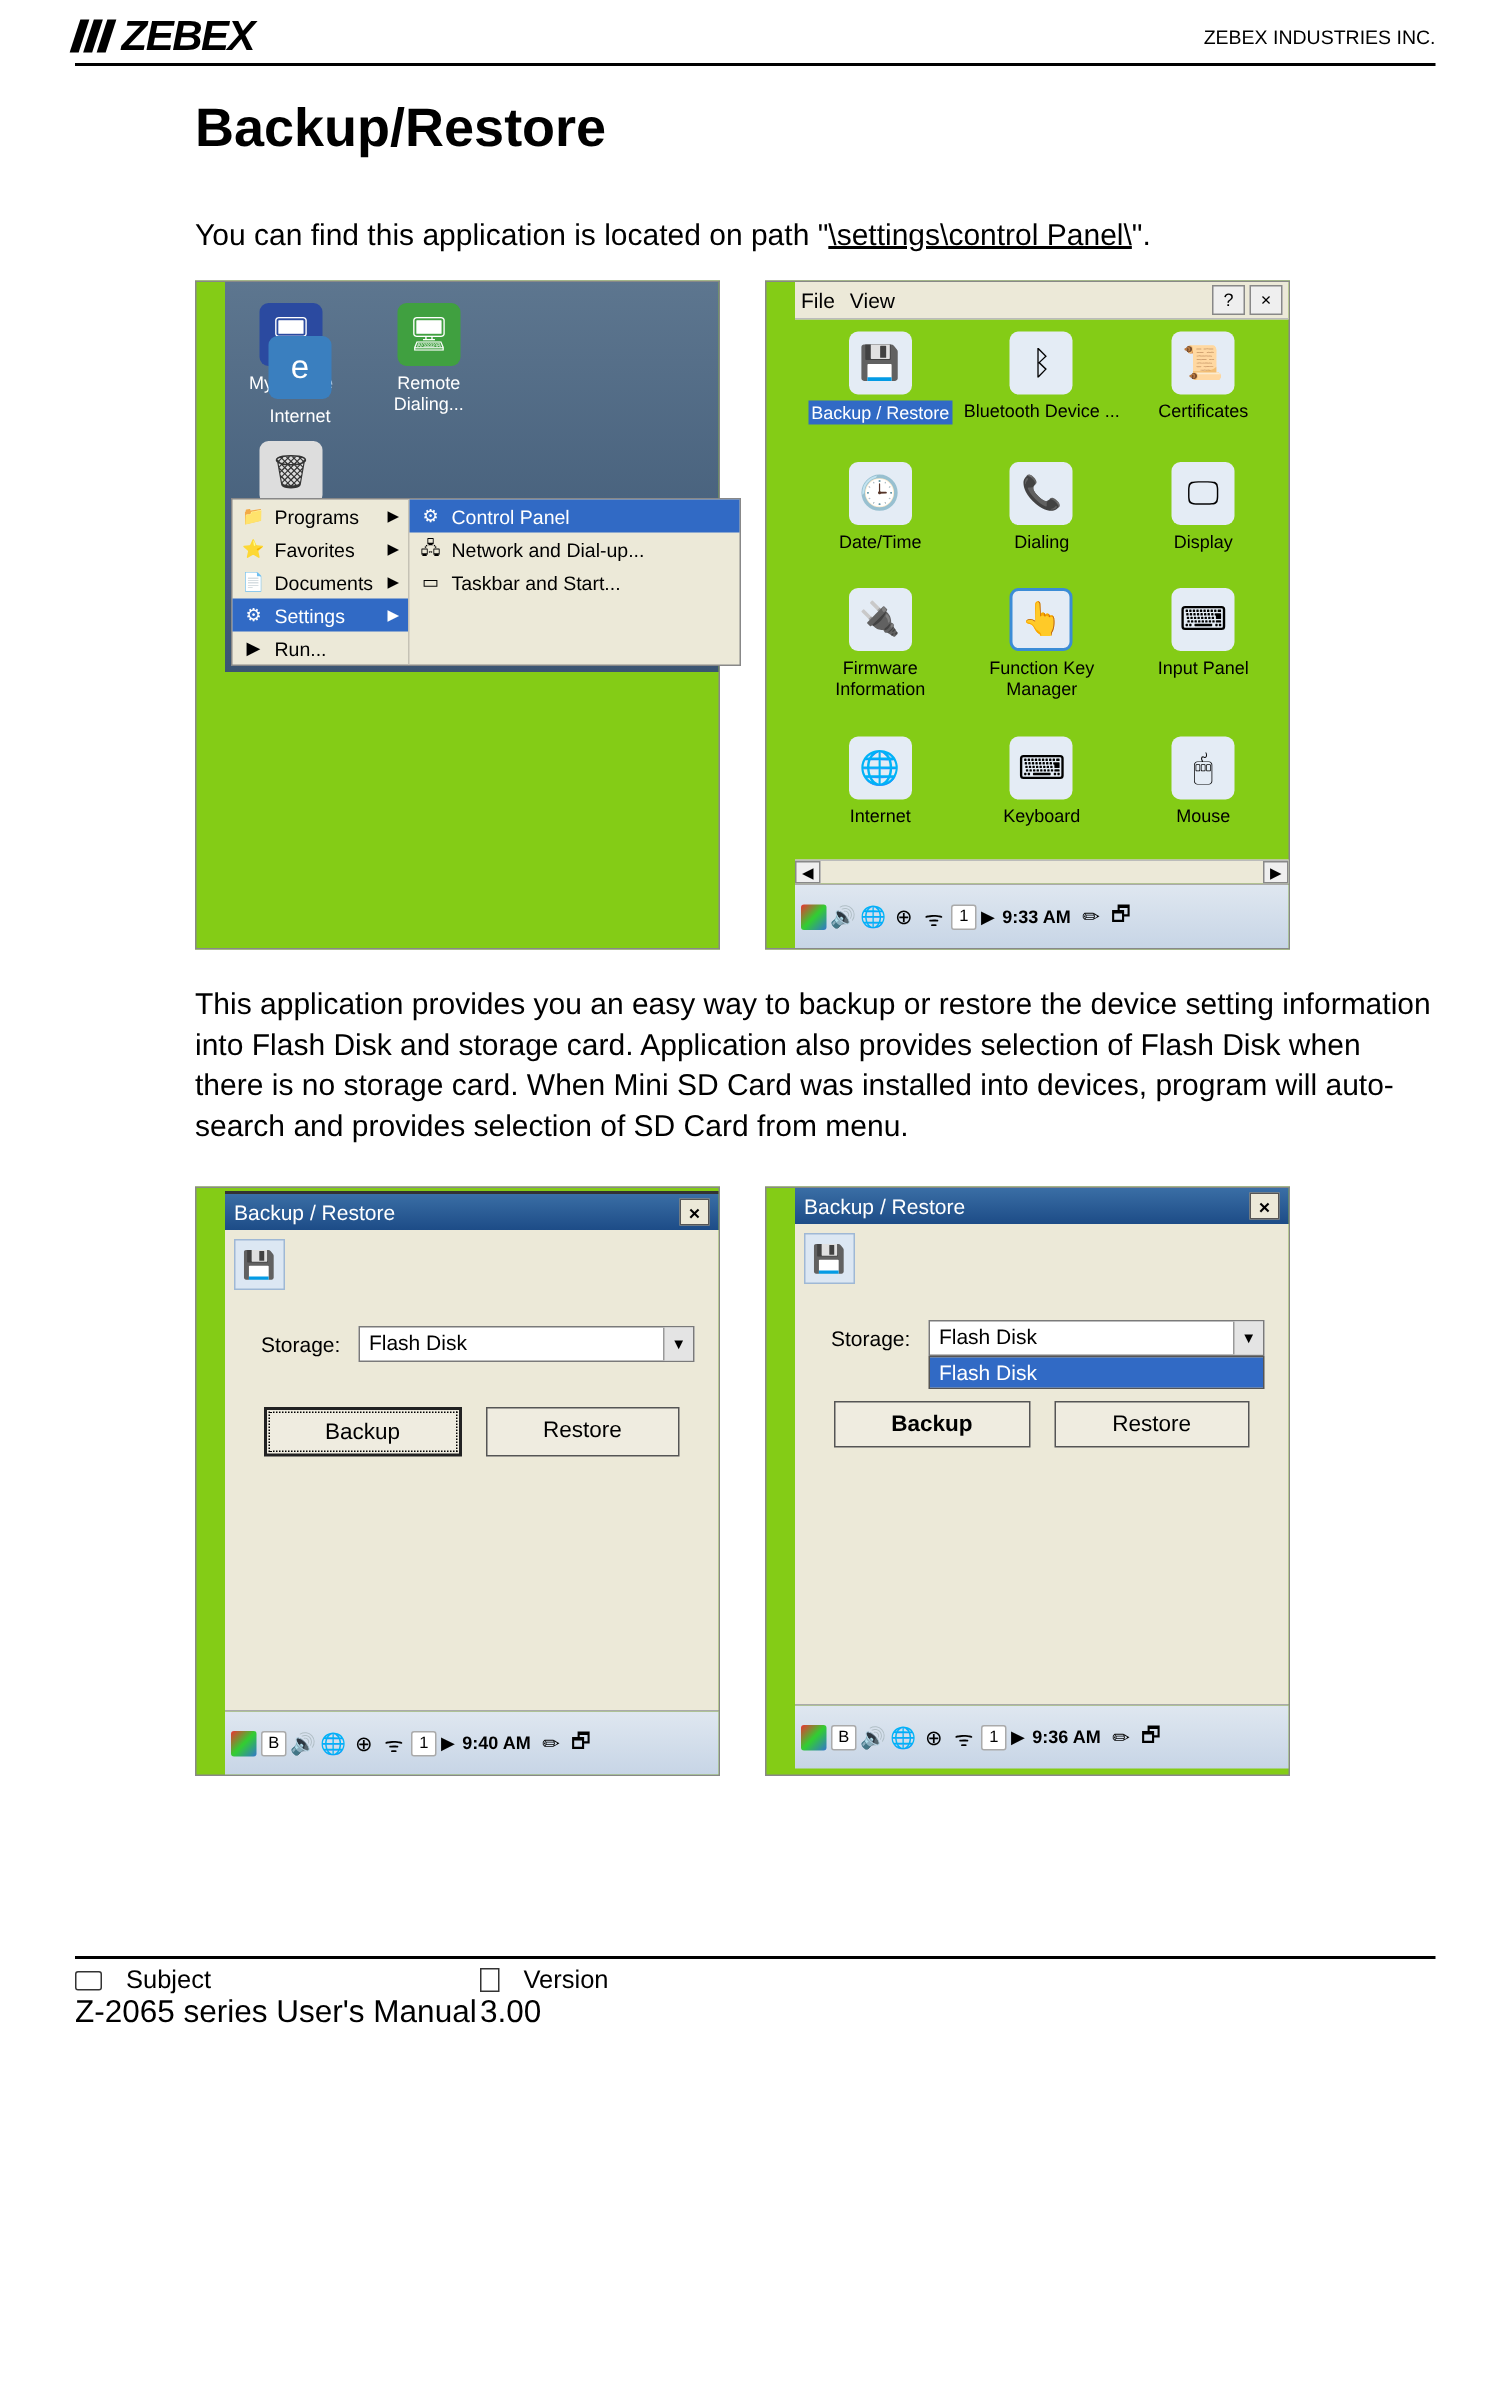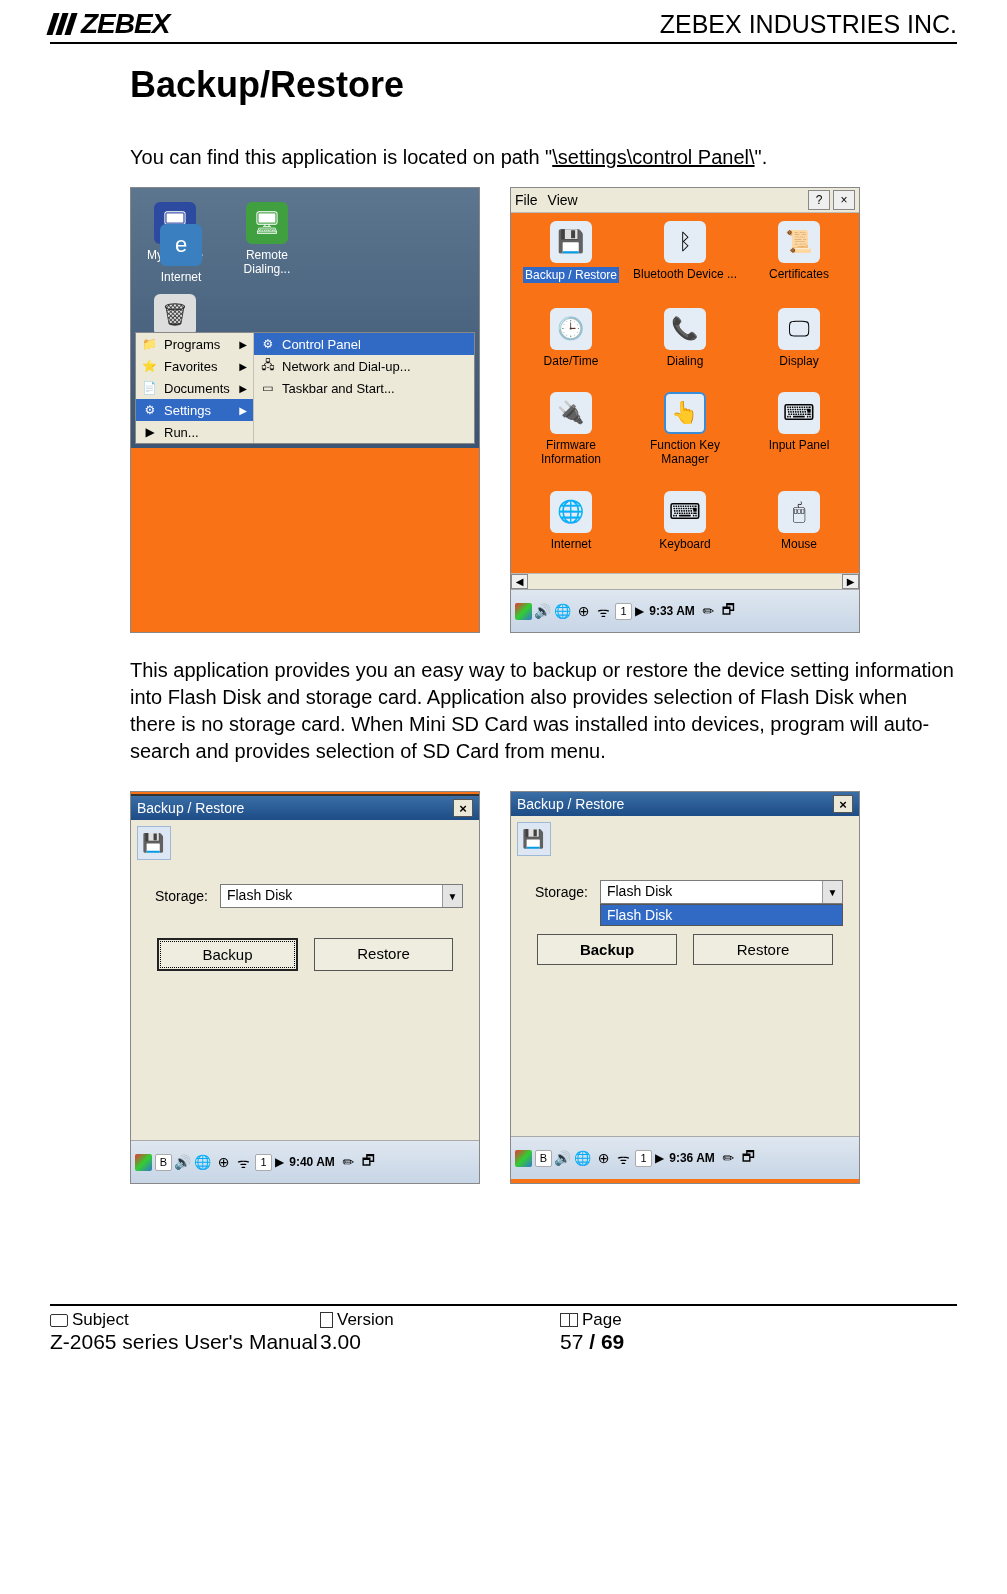--- a/index.html
+++ b/index.html
@@ -37,21 +37,21 @@
   }
   .logo-mark span {
     display: inline-block;
     width: 6px;
     height: 22px;
     background: #000;
     transform: skewX(-18deg);
     margin-right: 3px;
   }
   .company {
-    font-size: 25px;
+    font-size: 13px;
   }
   .content {
     padding: 0 0 0 80px;
   }
   h1 {
     font-size: 36px;
     margin: 0 0 40px 0;
   }
   .intro {
     font-size: 20px;
@@ -60,25 +60,26 @@
   .intro .path {
     text-decoration: underline;
   }
   .row {
     display: flex;
     gap: 30px;
     margin-bottom: 24px;
   }
   .shot {
     border: 1px solid #888;
-    background: #f97316;
+    background: #84cc16;
     width: 350px;
     font-family: Tahoma, Arial, sans-serif;
     font-size: 14px;
     color: #000;
+    padding-left: 19px;
   }
   
   .desktop-bg {
     background: linear-gradient(#5d768f,#3b5572);
     color: #fff;
     height: 260px;
     position: relative;
     padding-top: 10px;
   }
   .desk-icon {
@@ -349,21 +350,21 @@
     display: flex;
     flex-direction: column;
   }
   .fcol.c1 { width: 270px; }
   .fcol.c2 { width: 240px; }
   .fcol.c3 { width: 200px; }
   .fcol.c4 { flex: 1; text-align: left; }
   .flabel {
     display: flex;
     align-items: center;
-    gap: 4px;
+    gap: 16px;
     font-size: 17px;
   }
   .fval {
     font-size: 21px;
   }
   .folder-ic {
     width: 18px;
     height: 13px;
     border: 1px solid #333;
     border-radius: 2px;
@@ -682,25 +683,16 @@
         </div>
         <div class="fval">Z-2065 series User's Manual</div>
       </div>
       <div class="fcol c2">
         <div class="flabel">
           <span class="doc-ic"></span>
           <span>Version</span>
         </div>
         <div class="fval">3.00</div>
       </div>
-      <div class="fcol c4">
-        <div class="flabel">
-          <span class="book-ic"></span>
-          <span>Page</span>
-        </div>
-        <div class="fval">
-          <span>57</span><b><span> / </span><span>69</span></b>
-        </div>
-      </div>
     </div>
   </div>
 
 </div>
 
 </body></html>

